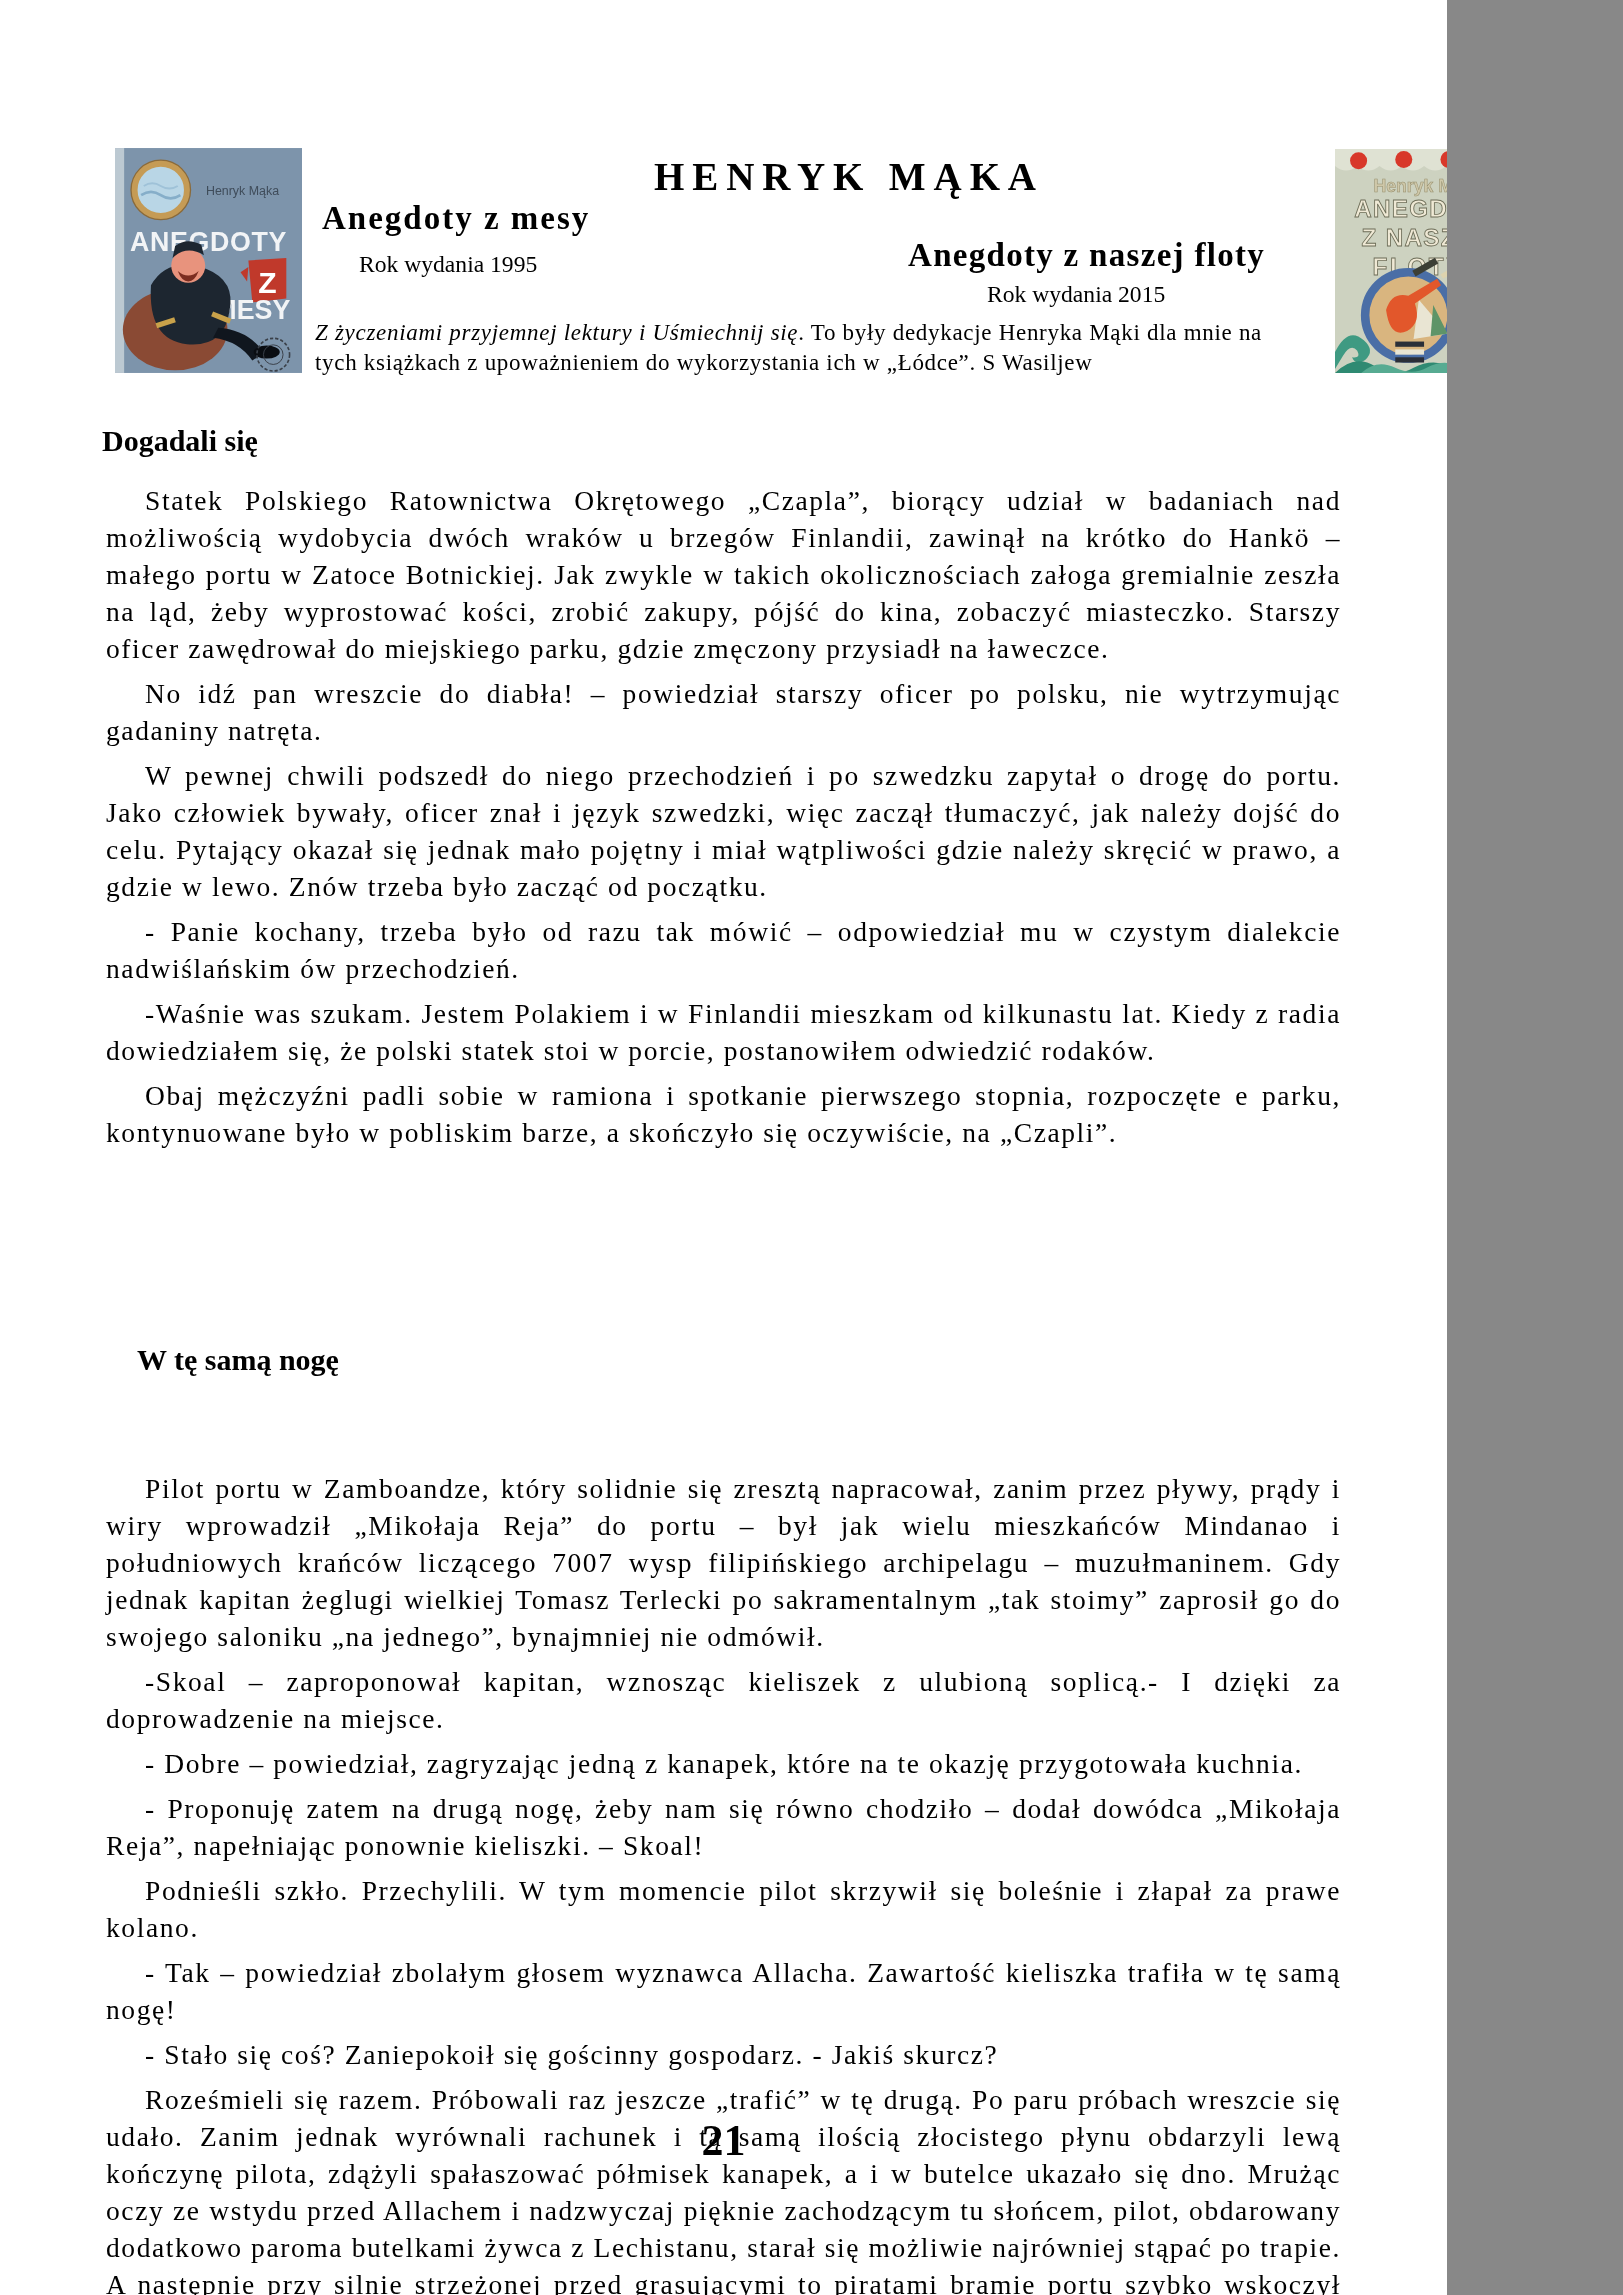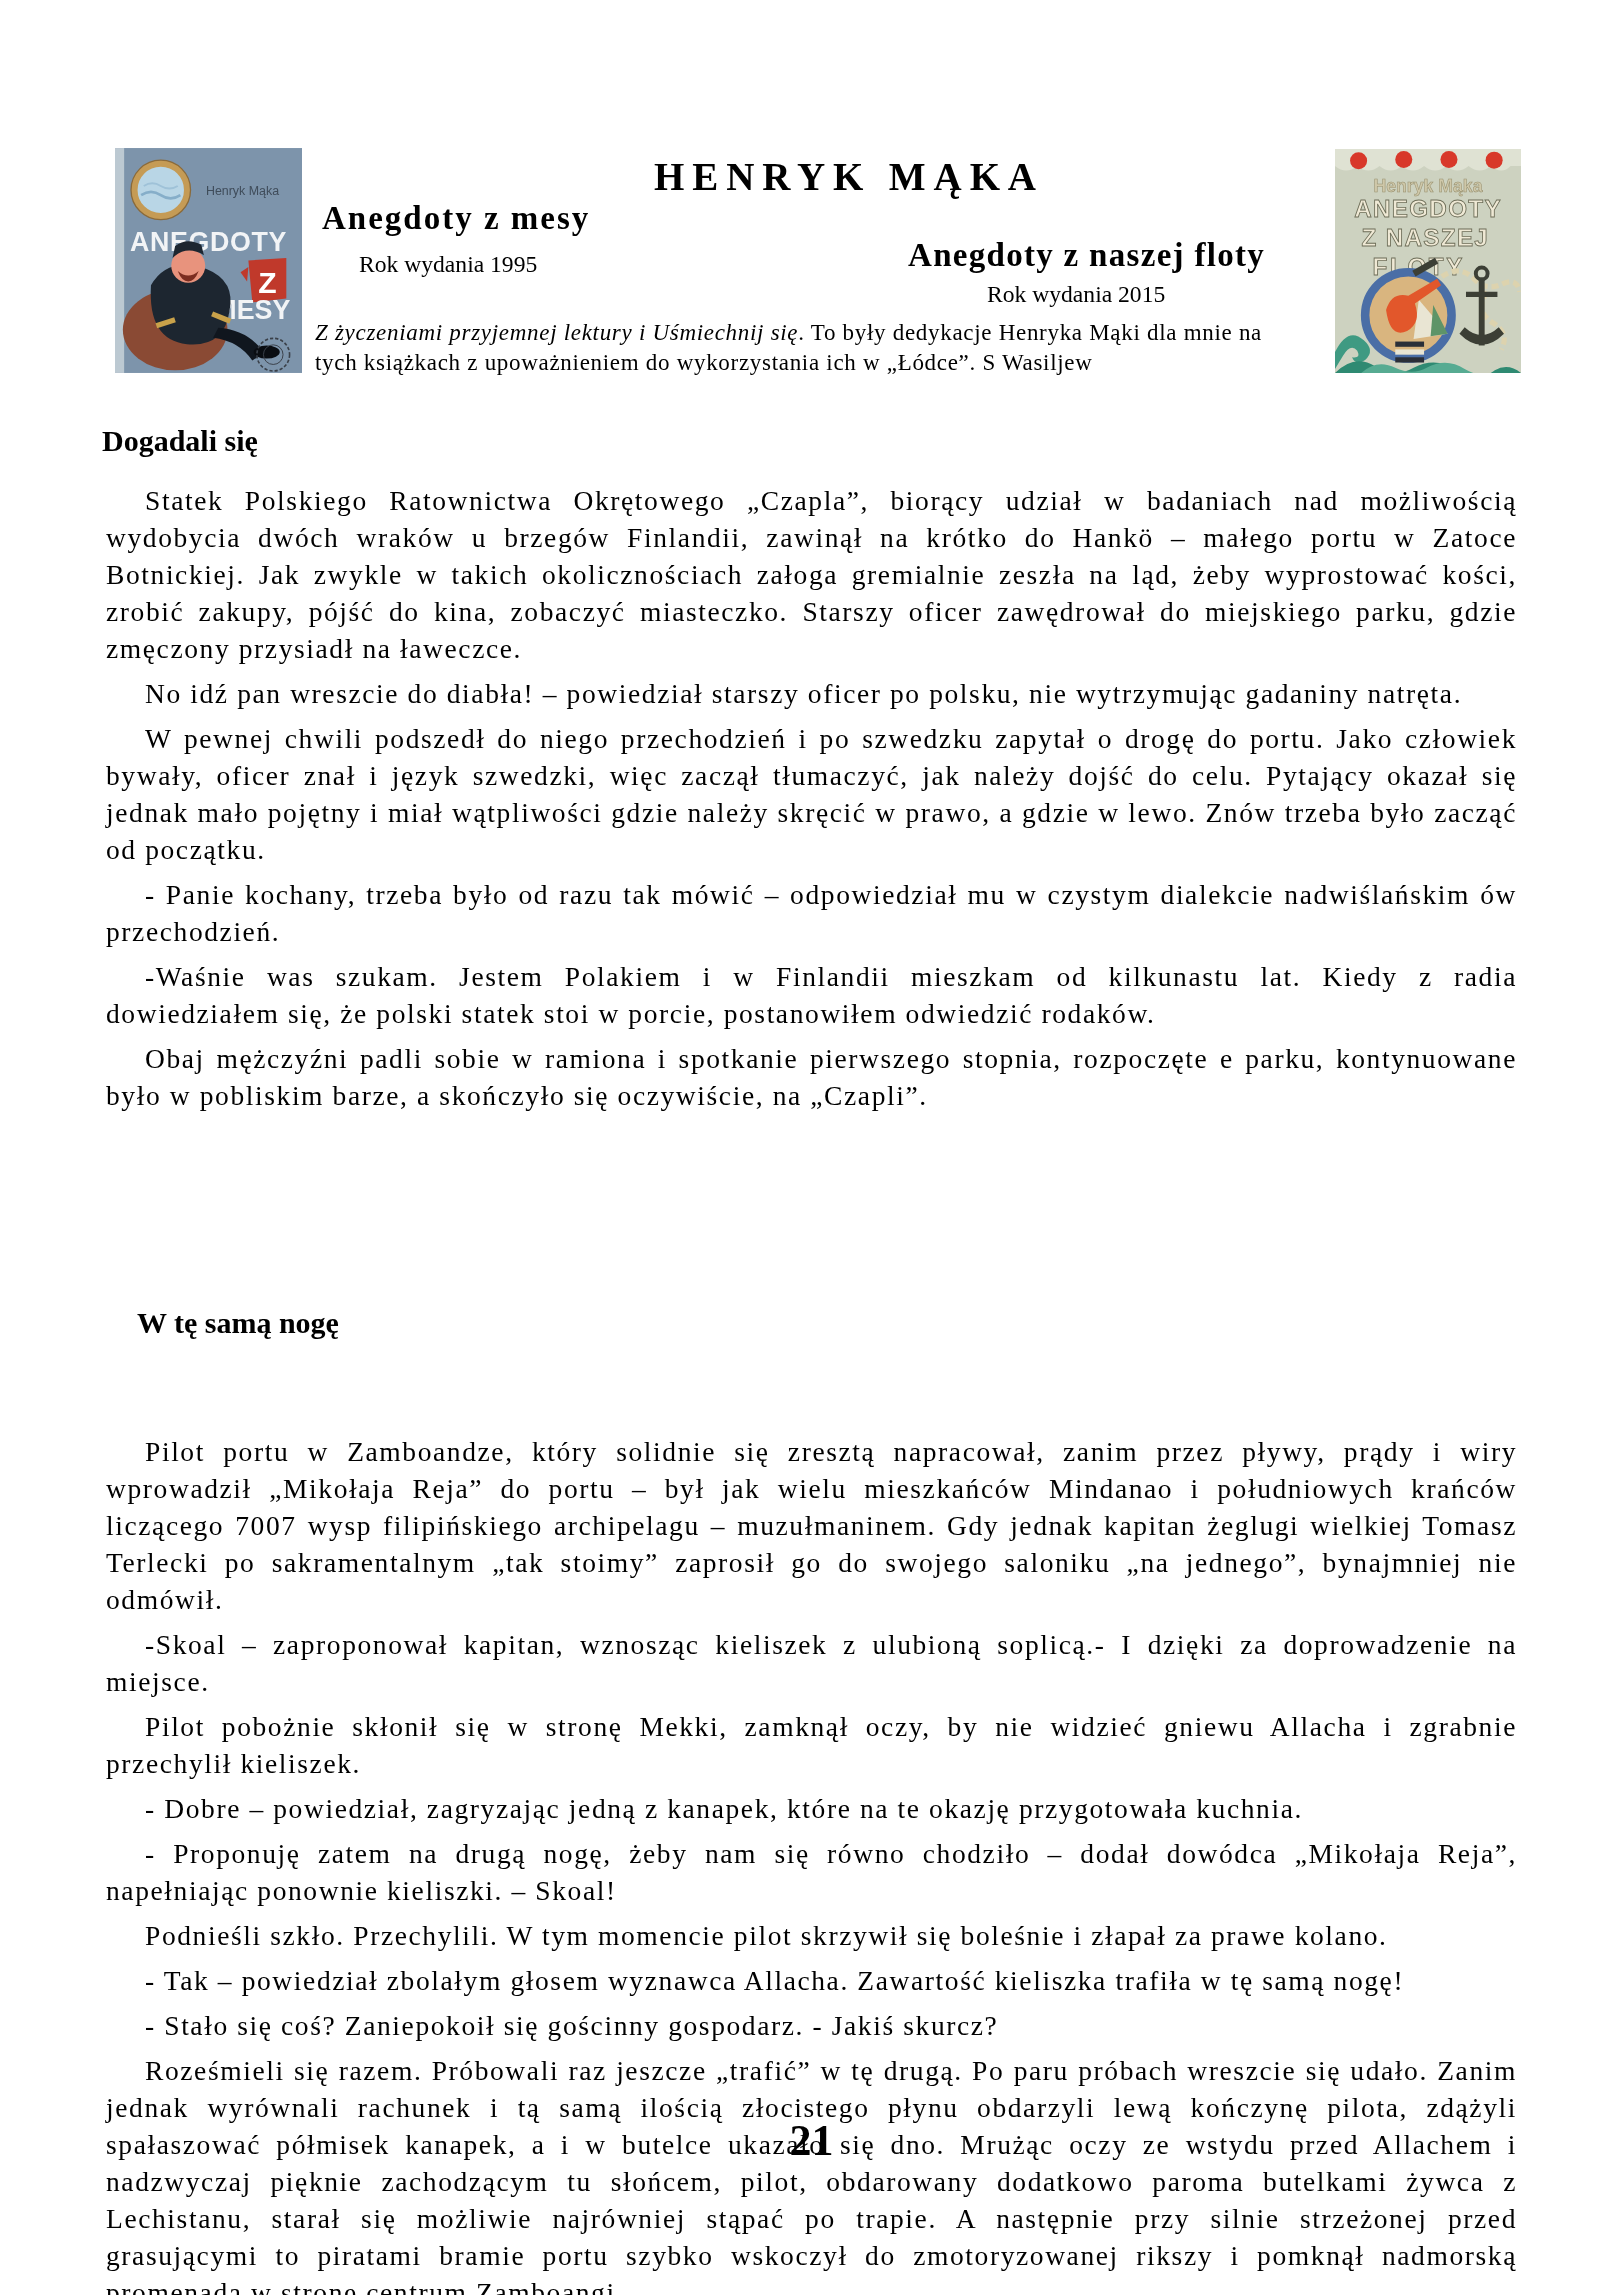--- a/index.html
+++ b/index.html
@@ -1,18 +1,18 @@
 <!DOCTYPE html>
 <html lang="pl" style="font-size:10.5px"><head>
 <meta charset="utf-8">
 <style>
   html,body{margin:0;padding:0;background:#888;}
   .page{
     position:relative;
-    width:1623px;height:2295px;
+    width:1447px;height:2295px;
     background:#ffffff;
     font-family:"Liberation Serif", serif;
     color:#000;
     overflow:hidden;
   }
   
   .cover{position:absolute;display:block;}
   .cover-left{left:115px;top:148px;width:187px;height:225px;}
   .cover-right{left:1335px;top:149px;width:186px;height:224px;}
   .author-title{
@@ -151,21 +151,20 @@
     <p>Statek Polskiego Ratownictwa Okrętowego „Czapla”, biorący udział w badaniach nad możliwością wydobycia dwóch wraków u brzegów Finlandii, zawinął na krótko do Hankö – małego portu w Zatoce Botnickiej. Jak zwykle w takich okolicznościach załoga gremialnie zeszła na ląd, żeby wyprostować kości, zrobić zakupy, pójść do kina, zobaczyć miasteczko. Starszy oficer zawędrował do miejskiego parku, gdzie zmęczony przysiadł na ławeczce.</p>
     <p>No idź pan wreszcie do diabła! – powiedział starszy oficer po polsku, nie wytrzymując gadaniny natręta.</p>
     <p>W pewnej chwili podszedł do niego przechodzień i po szwedzku zapytał o drogę do portu. Jako człowiek bywały, oficer znał i język szwedzki, więc zaczął tłumaczyć, jak należy dojść do celu. Pytający okazał się jednak mało pojętny i miał wątpliwości gdzie należy skręcić w prawo, a gdzie w lewo. Znów trzeba było zacząć od początku.</p>
     <p>- Panie kochany, trzeba było od razu tak mówić – odpowiedział mu w czystym dialekcie nadwiślańskim ów przechodzień.</p>
     <p>-Waśnie was szukam. Jestem Polakiem i w Finlandii mieszkam od kilkunastu lat. Kiedy z radia dowiedziałem się, że polski statek stoi w porcie, postanowiłem odwiedzić rodaków.</p>
     <p>Obaj mężczyźni padli sobie w ramiona i spotkanie pierwszego stopnia, rozpoczęte e parku, kontynuowane było w pobliskim barze, a skończyło się oczywiście, na „Czapli”.</p>
 
     <h2 class="section-heading indented">W tę samą nogę</h2>
     <p>Pilot portu w Zamboandze, który solidnie się zresztą napracował, zanim przez pływy, prądy i wiry wprowadził „Mikołaja Reja” do portu – był jak wielu mieszkańców Mindanao i południowych krańców liczącego 7007 wysp filipińskiego archipelagu – muzułmaninem. Gdy jednak kapitan żeglugi wielkiej Tomasz Terlecki po sakramentalnym „tak stoimy” zaprosił go do swojego saloniku „na jednego”, bynajmniej nie odmówił.</p>
     <p>-Skoal – zaproponował kapitan, wznosząc kieliszek z ulubioną soplicą.- I dzięki za doprowadzenie na miejsce.</p>
-    <p>Pilot pobożnie skłonił się w stronę Mekki, zamknął oczy, by nie widzieć gniewu Allacha i zgrabnie przechylił kieliszek.</p>
     <p>- Dobre – powiedział, zagryzając jedną z kanapek, które na te okazję przygotowała kuchnia.</p>
     <p>- Proponuję zatem na drugą nogę, żeby nam się równo chodziło – dodał dowódca „Mikołaja Reja”, napełniając ponownie kieliszki. – Skoal!</p>
     <p>Podnieśli szkło. Przechylili. W tym momencie pilot skrzywił się boleśnie i złapał za prawe kolano.</p>
     <p>- Tak – powiedział zbolałym głosem wyznawca Allacha. Zawartość kieliszka trafiła w tę samą nogę!</p>
     <p>- Stało się coś? Zaniepokoił się gościnny gospodarz. - Jakiś skurcz?</p>
     <p>Roześmieli się razem. Próbowali raz jeszcze „trafić” w tę drugą. Po paru próbach wreszcie się udało. Zanim jednak wyrównali rachunek i tą samą ilością złocistego płynu obdarzyli lewą kończynę pilota, zdążyli spałaszować półmisek kanapek, a i w butelce ukazało się dno. Mrużąc oczy ze wstydu przed Allachem i nadzwyczaj pięknie zachodzącym tu słońcem, pilot, obdarowany dodatkowo paroma butelkami żywca z Lechistanu, starał się możliwie najrówniej stąpać po trapie. A następnie przy silnie strzeżonej przed grasującymi to piratami bramie portu szybko wskoczył do zmotoryzowanej rikszy i pomknął nadmorską promenadą w stronę centrum Zamboangi.</p>
   </main>
 
   <div class="page-number">21</div>
 </div>

